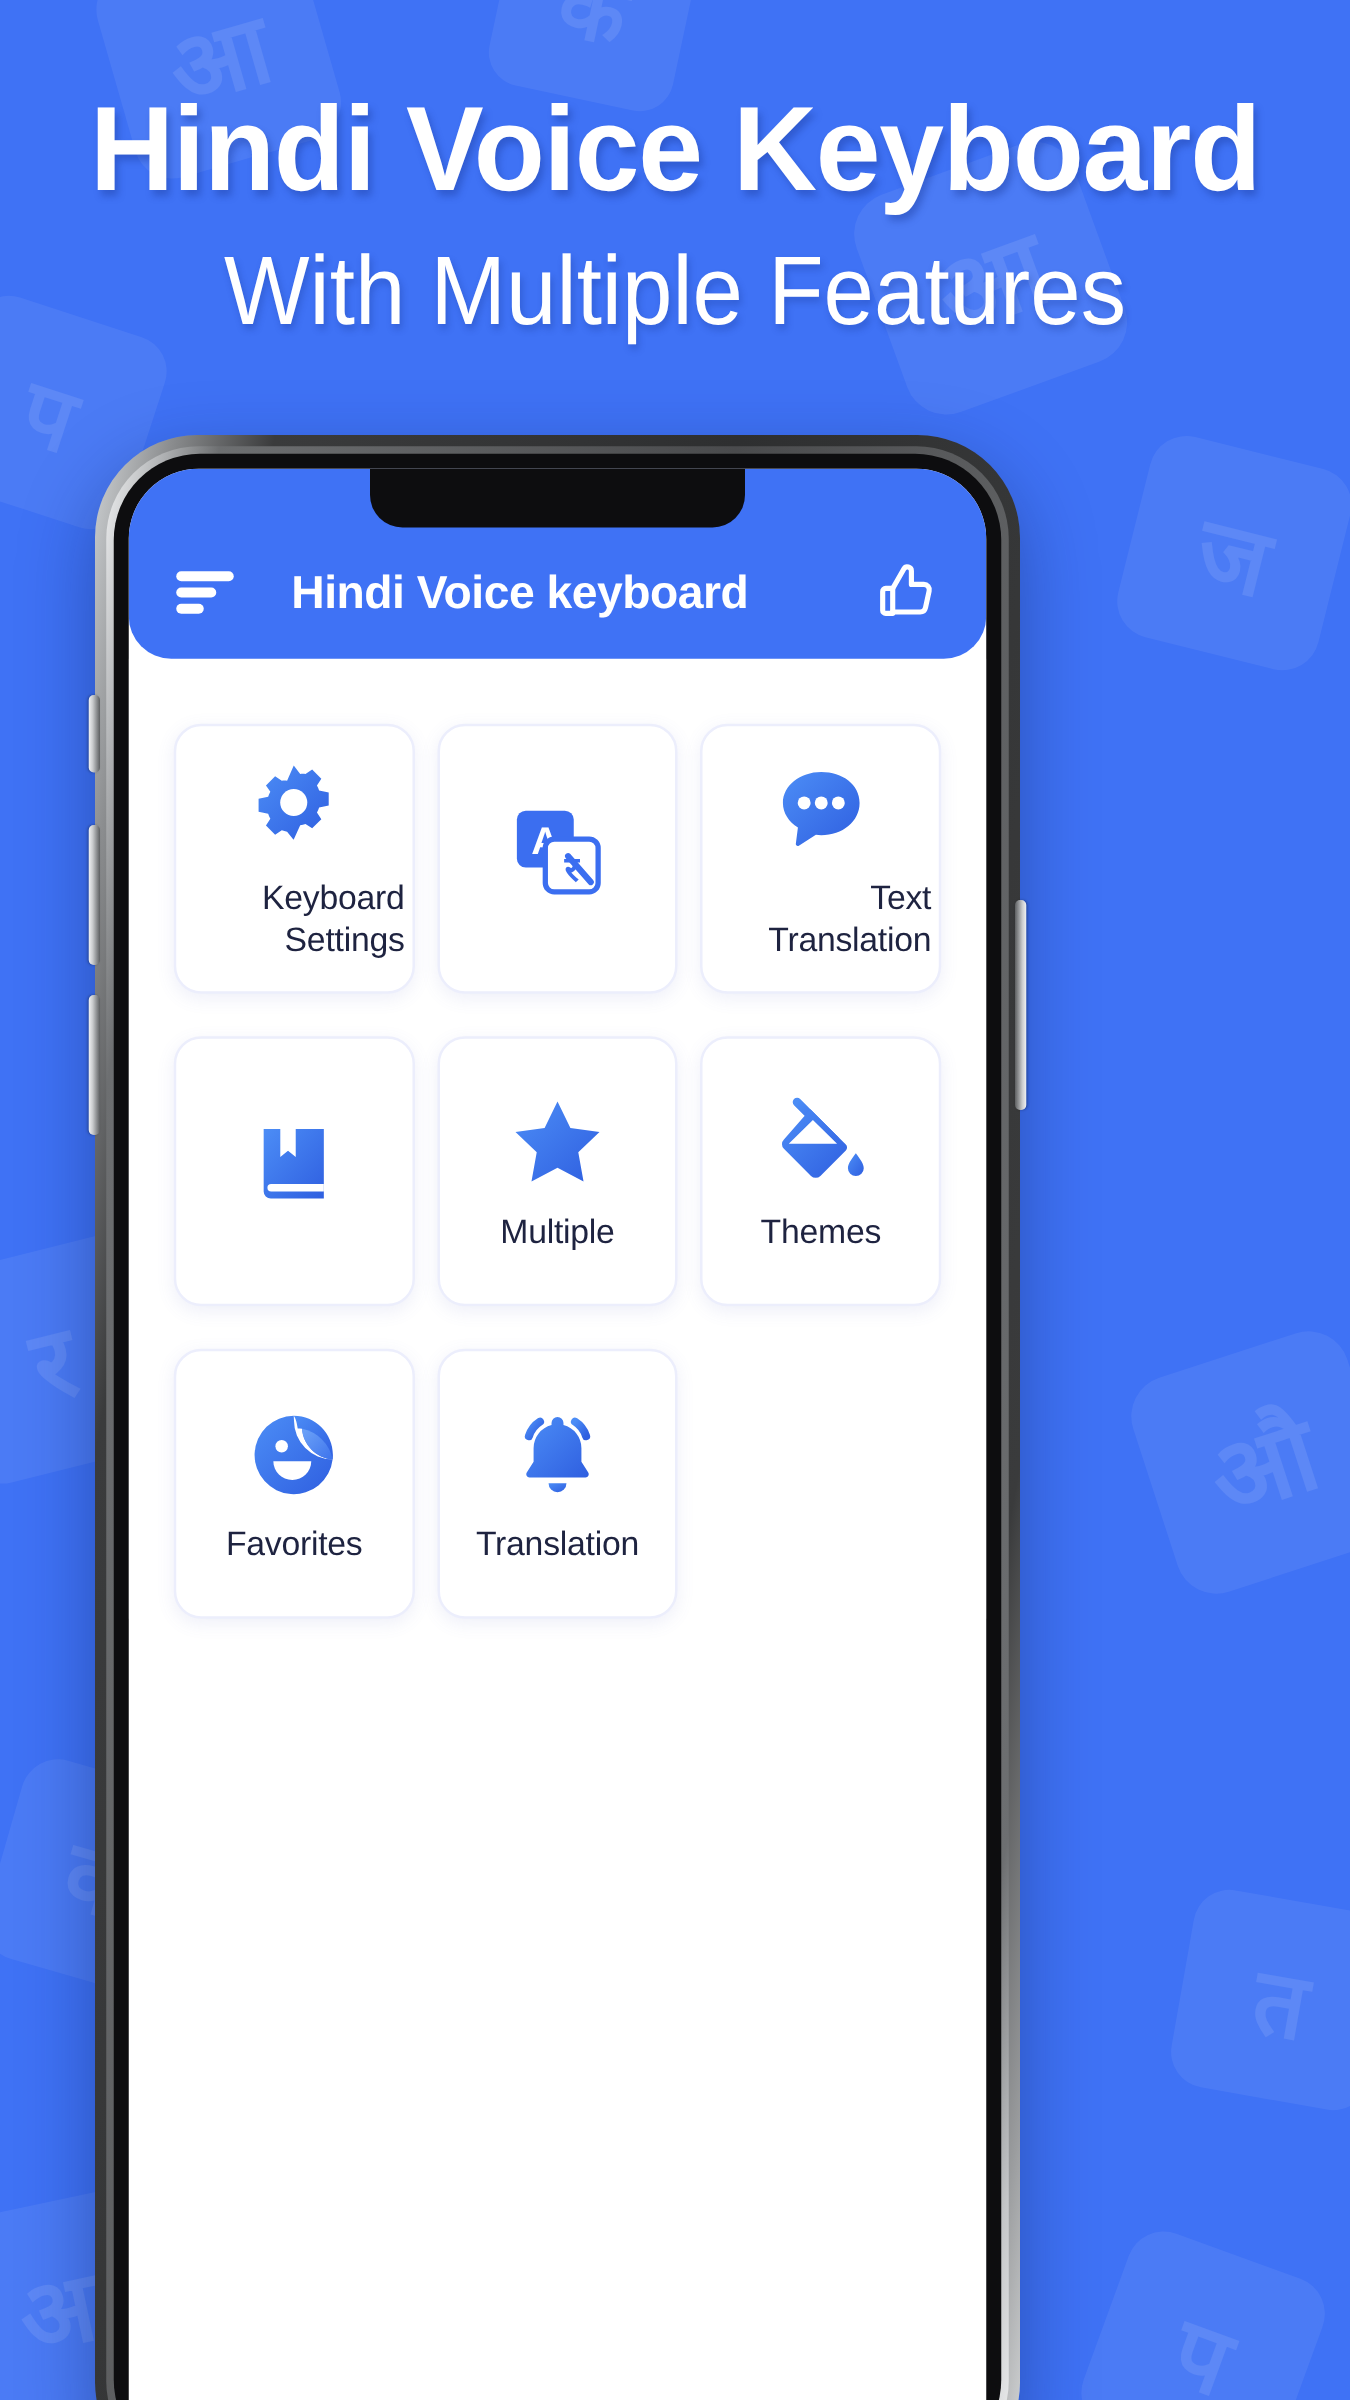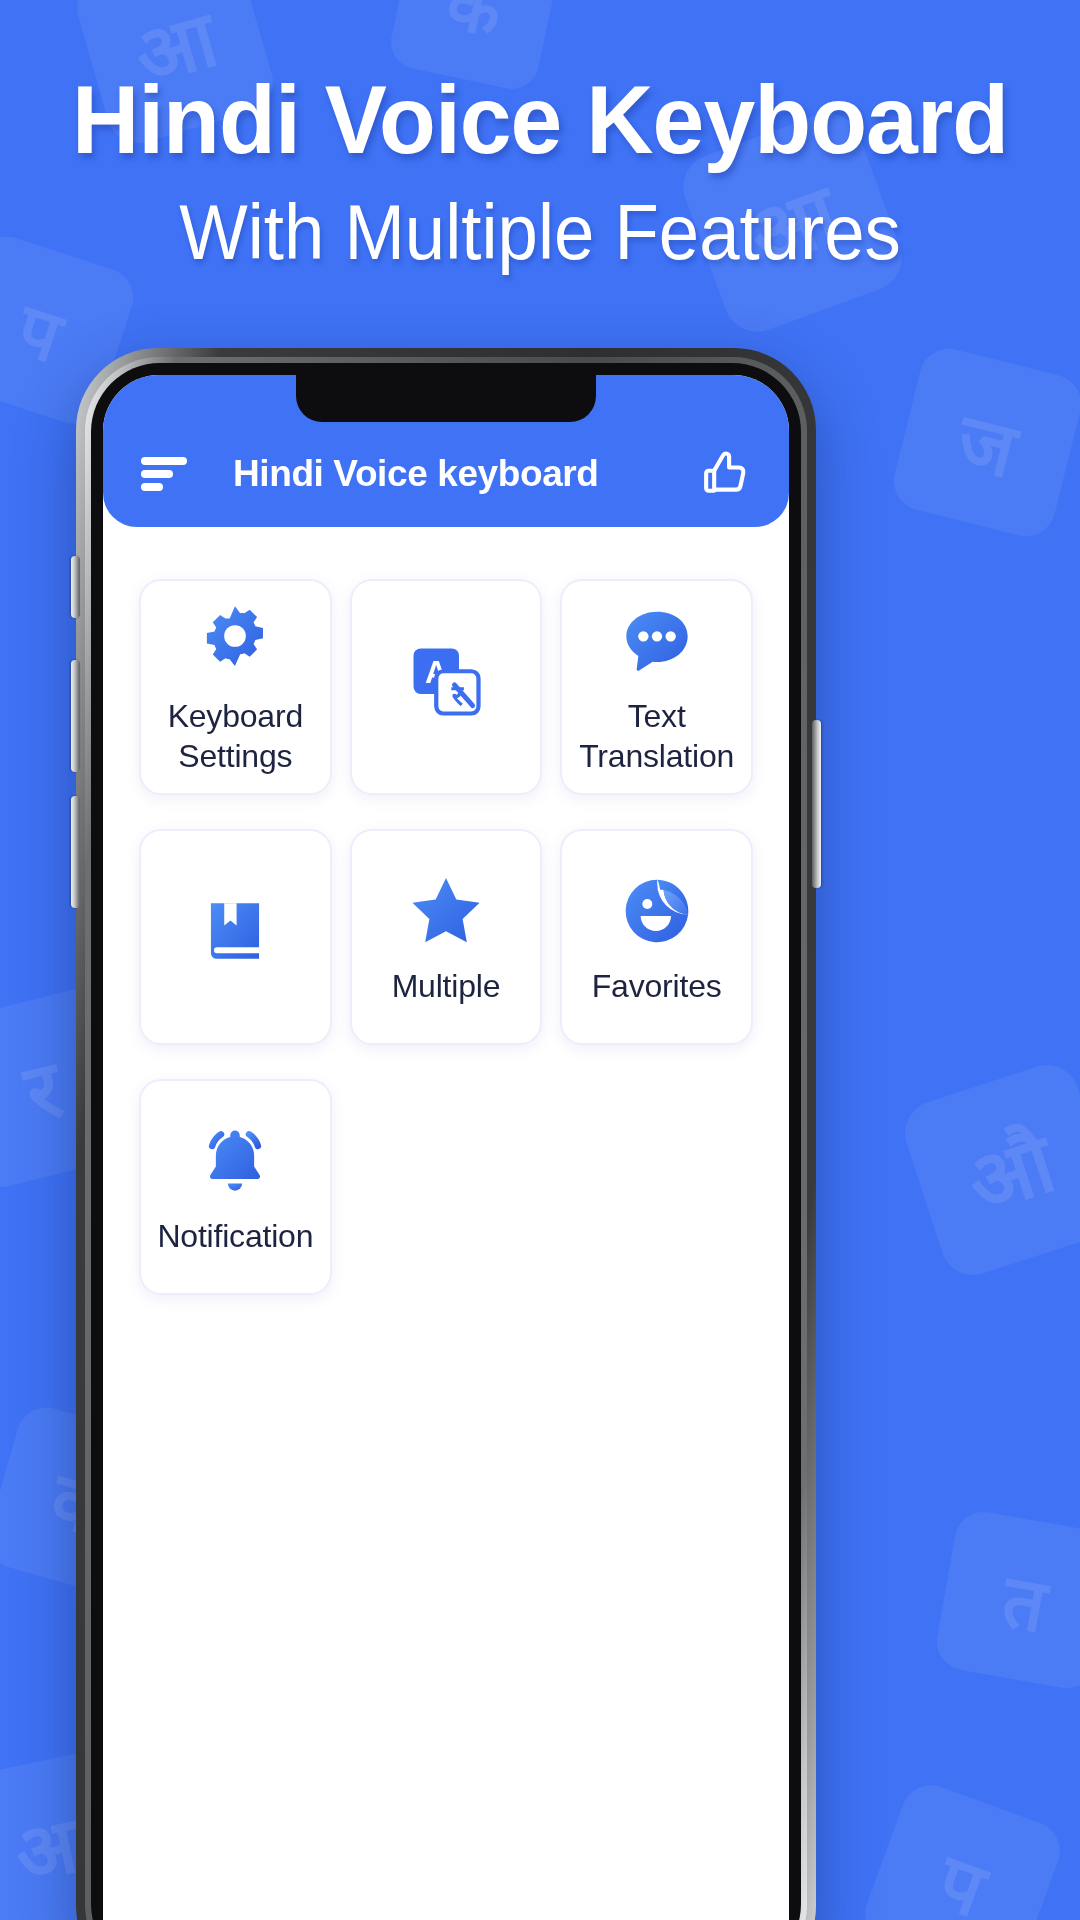--- a/index.html
+++ b/index.html
@@ -140,23 +140,23 @@
     border-radius:22px;
     box-shadow: 0 4px 14px rgba(95,110,200,0.10);
     height:216px;
     display:flex; flex-direction:column;
     align-items:center; justify-content:center;
     padding:10px 6px;
     cursor:pointer;
   }
   .card-icon { height:86px; display:flex; align-items:center; justify-content:center; margin-bottom:12px; }
   .card-label {
-    font-size:32px;
+    font-size:27px;
     color:#1e2340;
-    text-align:center;
+    text-align:right;
     line-height:1.25;
     font-weight:400;
     letter-spacing:-0.2px;
   }
 </style>
 </head>
 <body>
 
 <div id="bg-watermarks">
   <div class="wm" style="left:90px;  top:-40px;  width:170px; height:170px; transform:rotate(-16deg); font-size:78px;">आ</div>
@@ -277,20 +277,37 @@
               <stop offset="0" stop-color="#4c8df6"></stop>
                   <stop offset="1" stop-color="#2f5fe0"></stop>
             </linearGradient>
               </defs>
             <path fill="url(#g6)" d="M12 2.6l2.95 6.1 6.65.92-4.85 4.63 1.2 6.65L12 17.75 6.05 20.9l1.2-6.65L2.4 9.62l6.65-.92L12 2.6z"></path>
           </svg>
         </div>
         <div class="card-label">Multiple</div>
       </div>
 
+      <div class="card">
+        <div class="card-icon">
+          <svg width="80" height="80" viewBox="0 0 24 24">
+            <defs>
+                <linearGradient id="g7" x1="0" y1="0" x2="1" y2="1">
+              <stop offset="0" stop-color="#4c8df6"></stop>
+                  <stop offset="1" stop-color="#2f5fe0"></stop>
+            </linearGradient>
+              </defs>
+            <path d="M6.2 2.3l9.1 9.1" stroke="url(#g7)" stroke-width="2.1" stroke-linecap="round" fill="none"></path>
+            <path fill="url(#g7)" d="M9.4 4.0l8.5 8.5a1 1 0 0 1 0 1.42l-6.1 6.1a1.6 1.6 0 0 1-2.26 0l-6.5-6.5a1.6 1.6 0 0 1 0-2.26l6.36-7.26z"></path>
+            <path fill="#ffffff" d="M4.2 12.3L10 6.6l5.8 5.7H4.2z"></path>
+            <path fill="url(#g7)" d="M20.3 14.6c1.15 1.5 1.9 2.6 1.9 3.55a1.9 1.9 0 0 1-3.8 0c0-.95.75-2.05 1.9-3.55z"></path>
+          </svg>
+        </div>
+        <div class="card-label">Themes</div>
+      </div>
 
       <div class="card">
         <div class="card-icon">
           <svg width="80" height="80" viewBox="0 0 24 24">
             <defs>
                 <linearGradient id="g8" x1="0" y1="0" x2="1" y2="1">
               <stop offset="0" stop-color="#4c8df6"></stop>
                   <stop offset="1" stop-color="#2f5fe0"></stop>
             </linearGradient>
             <linearGradient id="g8b" x1="0" y1="0" x2="1" y2="1">
@@ -316,18 +333,18 @@
               <stop offset="0" stop-color="#4c8df6"></stop>
                   <stop offset="1" stop-color="#2f5fe0"></stop>
             </linearGradient>
               </defs>
             <path fill="url(#g9)" d="M12 3.1a1.4 1.4 0 0 1 1.4 1.4v.5a5.6 5.6 0 0 1 4.2 5.4v3.2l1.6 2.5a.75.75 0 0 1-.63 1.16H5.43a.75.75 0 0 1-.63-1.16l1.6-2.5v-3.2a5.6 5.6 0 0 1 4.2-5.4v-.5A1.4 1.4 0 0 1 12 3.1z"></path>
             <path fill="url(#g9)" d="M9.9 18.6h4.2a2.1 2.1 0 0 1-4.2 0z"></path>
             <path d="M5.3 7.6A6.3 6.3 0 0 1 7.9 4.2" stroke="url(#g9)" stroke-width="1.9" stroke-linecap="round" fill="none"></path>
             <path d="M18.7 7.6a6.3 6.3 0 0 0-2.6-3.4" stroke="url(#g9)" stroke-width="1.9" stroke-linecap="round" fill="none"></path>
           </svg>
         </div>
-        <div class="card-label">Notification</div>
+        <div class="card-label">Translation</div>
       </div>
 
     </div>
   </div>
 </div>
 
 </body></html>

